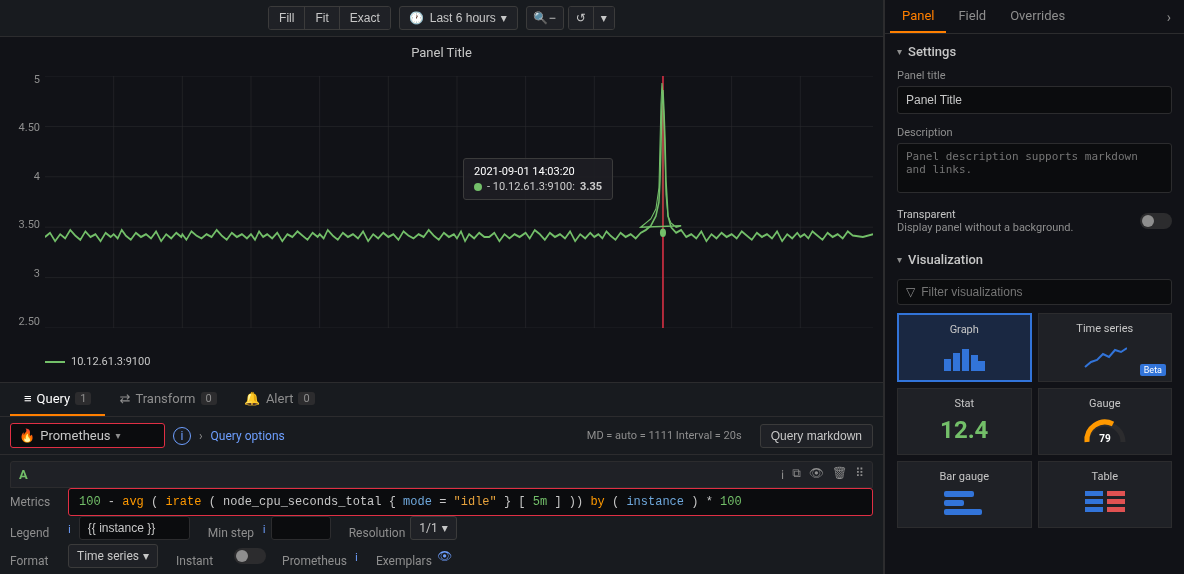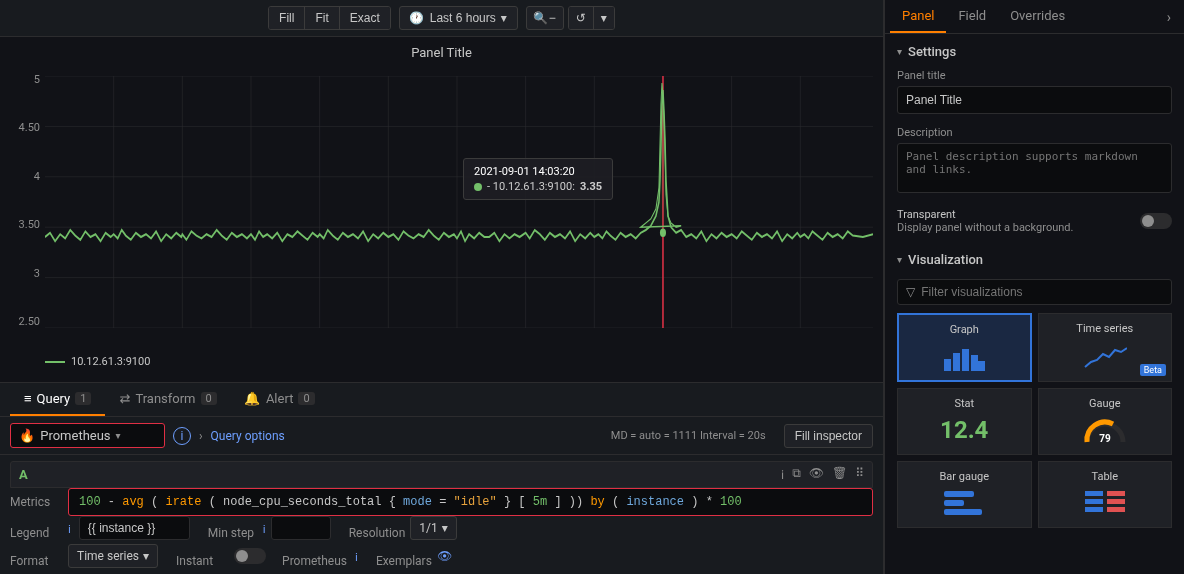--- a/index.html
+++ b/index.html
@@ -644,21 +644,21 @@
     <div class="datasource-bar">
       <div class="datasource-select">
         <span class="ds-fire">🔥</span>
         <span class="ds-name">Prometheus</span>
         <span class="ds-chevron">▾</span>
       </div>
       <div class="ds-info">i</div>
       <span style="color:#8e8e8e;font-size:12px;">›</span>
       <span class="query-options-link">Query options</span>
       <span class="query-meta">MD = auto = 1111   Interval = 20s</span>
-      <button class="query-inspector-btn">Fill inspector</button>
+      <button class="query-inspector-btn">Query markdown</button>
     </div>
 
     <div class="query-editor">
 
       <div class="query-header">
         <span class="query-label-a">A</span>
         <div class="query-header-icons">
           <span style="cursor:pointer;">ℹ</span>
           <span style="cursor:pointer;">⧉</span>
           <span style="cursor:pointer;">👁</span>

